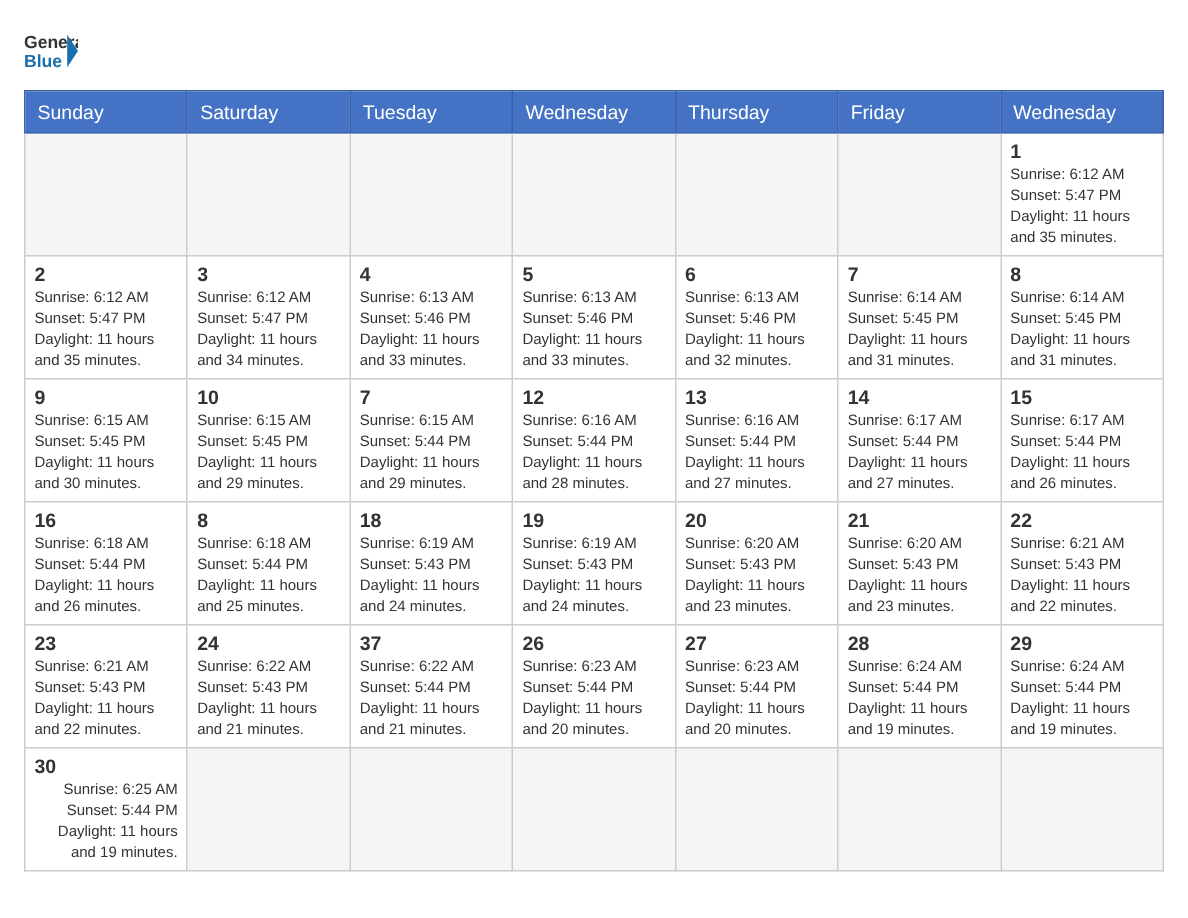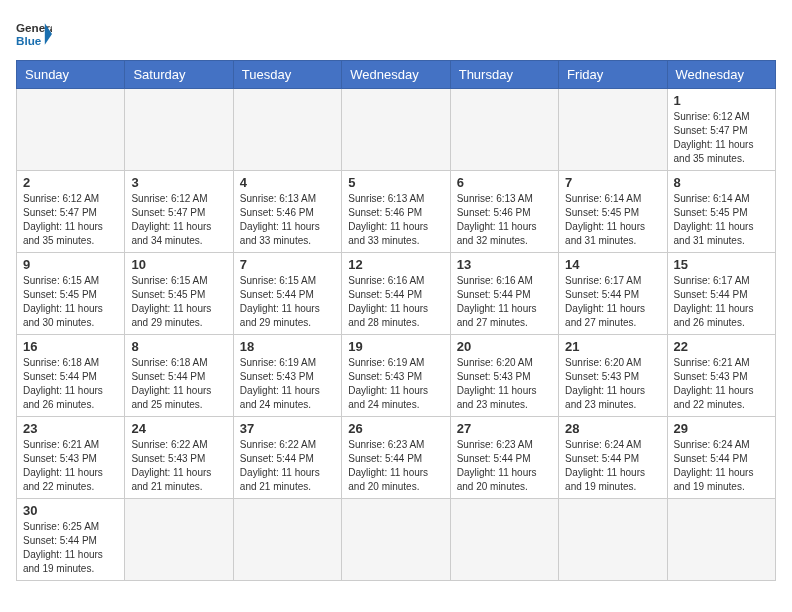--- a/index.html
+++ b/index.html
@@ -322,21 +322,21 @@
           <span class="day-number">29</span>
           <div class="day-info" style="white-space: pre-line;">Sunrise: 6:24 AM
 Sunset: 5:44 PM
 Daylight: 11 hours
 and 19 minutes.</div>
         </td>
       </tr>
       <tr>
         <td>
           <span class="day-number">30</span>
-          <div class="day-info" style="white-space: pre-line;">Sunrise: 6:25 AM
+          <div class="day-info" style="white-space: pre-line; text-align: right;">Sunrise: 6:25 AM
 Sunset: 5:44 PM
 Daylight: 11 hours
 and 19 minutes.</div>
         </td>
         <td class="empty"></td>
         <td class="empty"></td>
         <td class="empty"></td>
         <td class="empty"></td>
         <td class="empty"></td>
         <td class="empty"></td>

